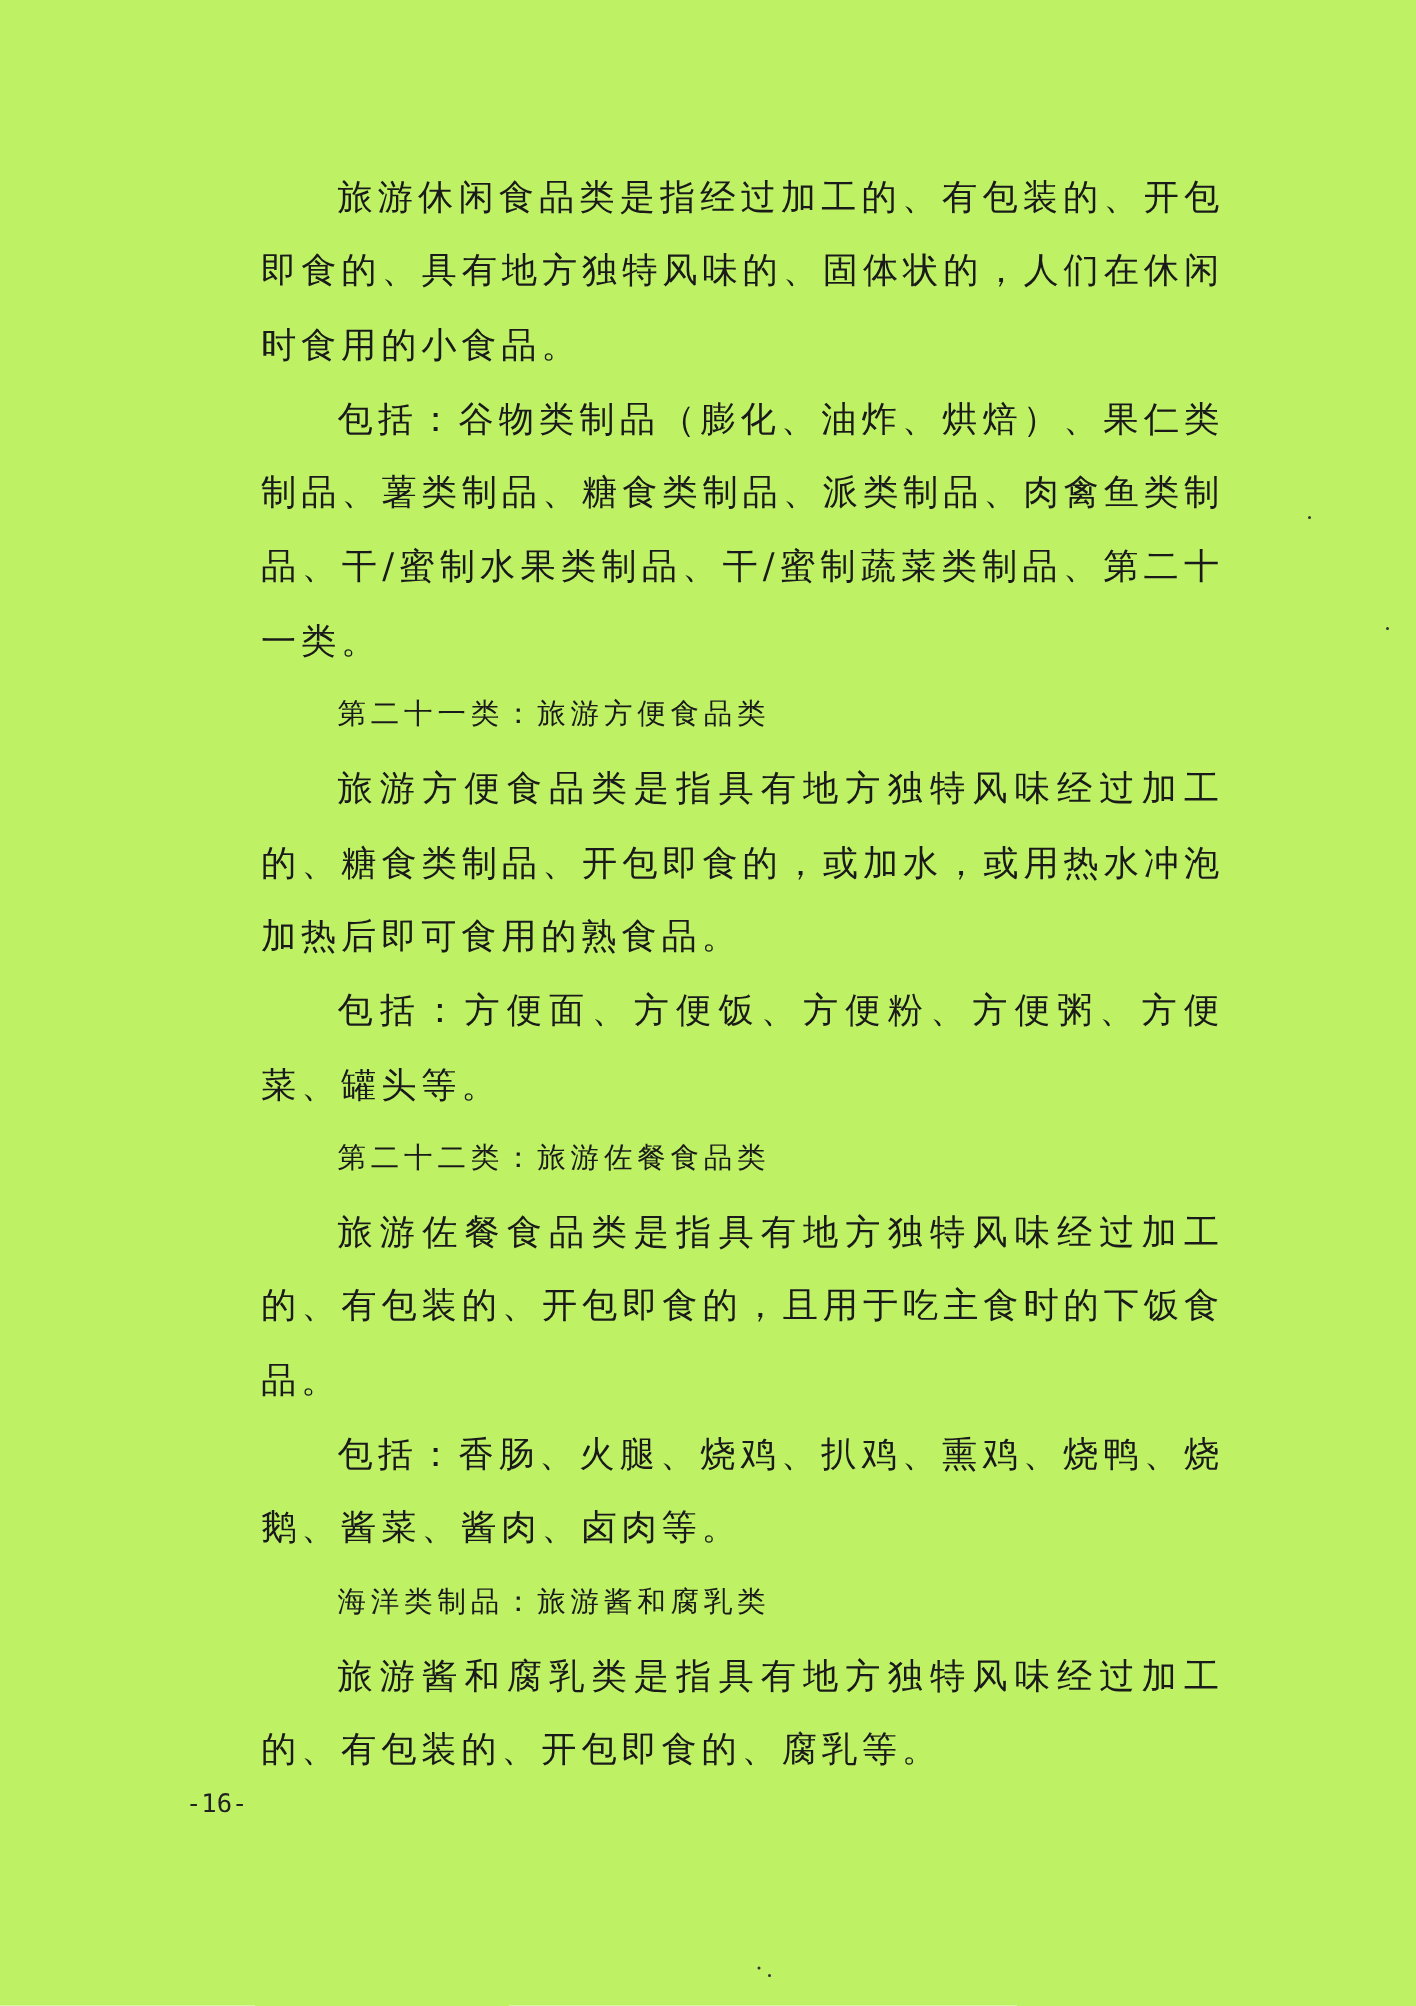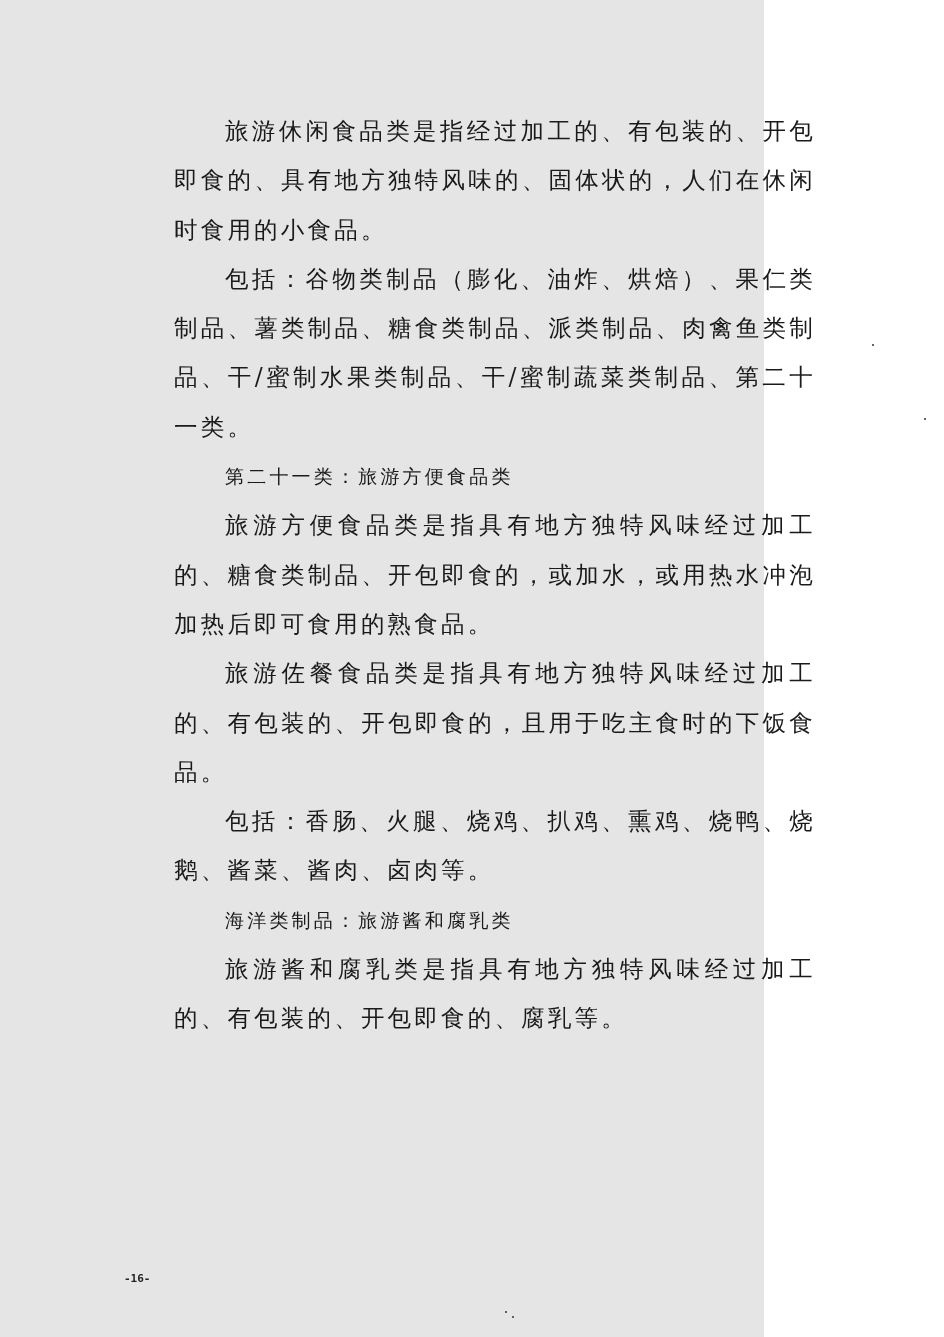--- a/index.html
+++ b/index.html
@@ -11,23 +11,23 @@
       width: 944px;
       height: 1337px;
       position: relative;
       overflow: hidden;
       font-family: "DejaVu Serif", "Liberation Serif", serif;
       color: #1a1a1a;
     }
     .page {
       position: absolute;
       left: 0; top: 0;
-      width: 764px;
+      width: 944px;
       height: 1337px;
-      background: #e5e5e5;
+      background: #bef264;
     }
     .content {
       position: absolute;
       left: 174px;
       top: 107px;
       width: 642px;
     }
     .para {
       margin: 0;
       font-size: 23.5px;
@@ -41,44 +41,45 @@
     .heading {
       margin: 0;
       font-size: 19px;
       line-height: 49.3px;
       letter-spacing: 3.2px;
       text-indent: 51px;
     }
     .page-number {
       position: absolute;
       left: 124px;
-      top: 1272px;
+      top: 1193px;
       font-family: "DejaVu Sans Mono", "Liberation Mono", monospace;
-      font-size: 11px;
+      font-size: 17px;
       color: #222;
       letter-spacing: 0px;
-      font-weight: bold;
     }
     .speck {
       position: absolute;
       width: 2px;
       height: 2px;
       background: #333;
       border-radius: 50%;
     }
   </style>
 </head>
 <body>
 
 <div class="page">
   <div class="content">
     <p class="para">旅游休闲食品类是指经过加工的、有包装的、开包即食的、具有地方独特风味的、固体状的，人们在休闲时食用的小食品。</p>
     <p class="para">包括：谷物类制品（膨化、油炸、烘焙）、果仁类制品、薯类制品、糖食类制品、派类制品、肉禽鱼类制品、干/蜜制水果类制品、干/蜜制蔬菜类制品、第二十一类。</p>
     <p class="heading">第二十一类：旅游方便食品类</p>
     <p class="para">旅游方便食品类是指具有地方独特风味经过加工的、糖食类制品、开包即食的，或加水，或用热水冲泡加热后即可食用的熟食品。</p>
+    <p class="para">包括：方便面、方便饭、方便粉、方便粥、方便菜、罐头等。</p>
+    <p class="heading">第二十二类：旅游佐餐食品类</p>
     <p class="para">旅游佐餐食品类是指具有地方独特风味经过加工的、有包装的、开包即食的，且用于吃主食时的下饭食品。</p>
     <p class="para">包括：香肠、火腿、烧鸡、扒鸡、熏鸡、烧鸭、烧鹅、酱菜、酱肉、卤肉等。</p>
     <p class="heading">海洋类制品：旅游酱和腐乳类</p>
     <p class="para">旅游酱和腐乳类是指具有地方独特风味经过加工的、有包装的、开包即食的、腐乳等。</p>
   </div>
 
   <div class="page-number">-16-</div>
 
   <div class="speck" style="left:872px; top:344px;"></div>
   <div class="speck" style="left:924px; top:418px;"></div>

